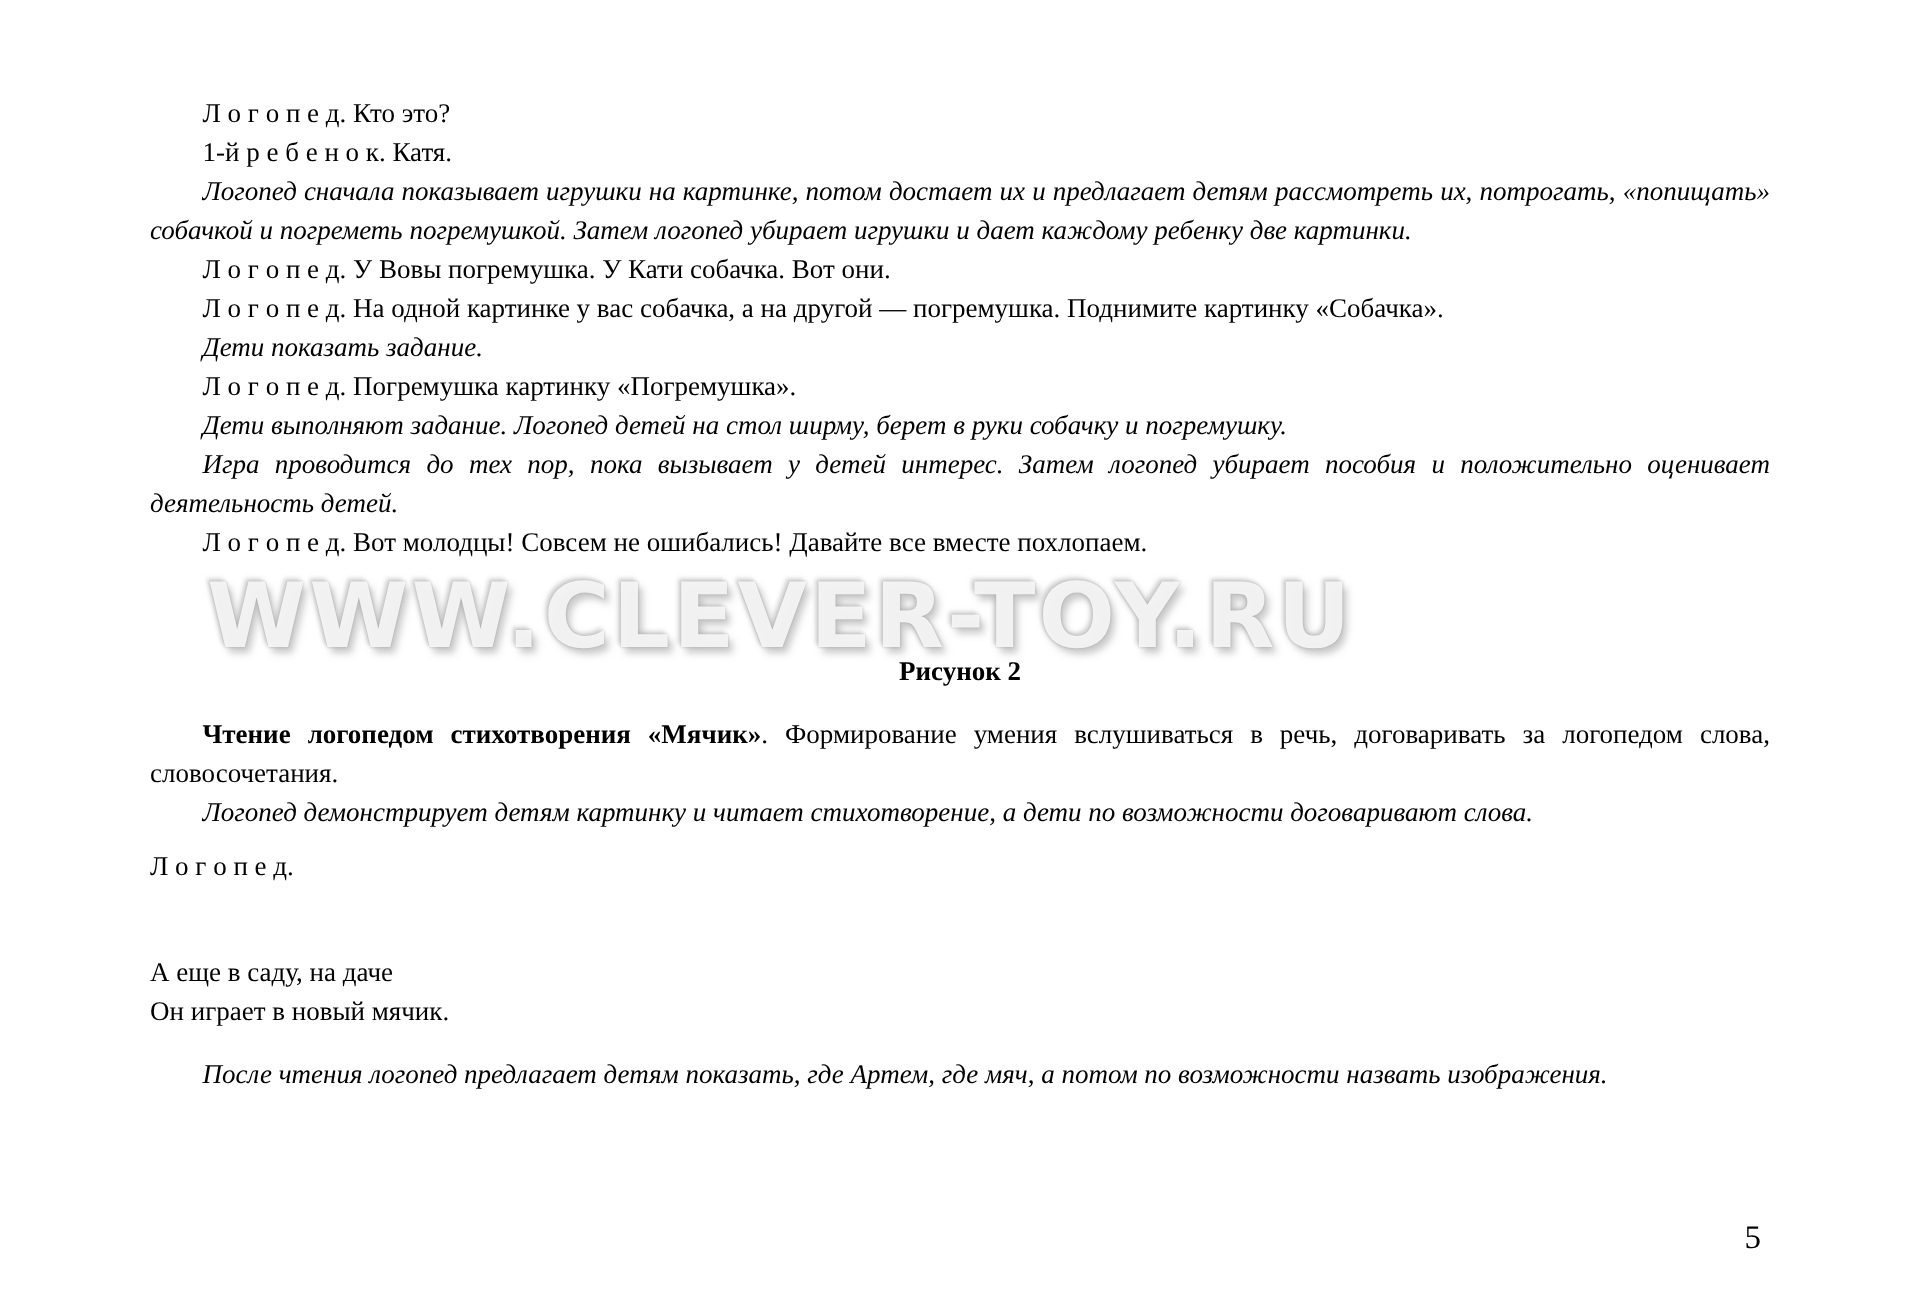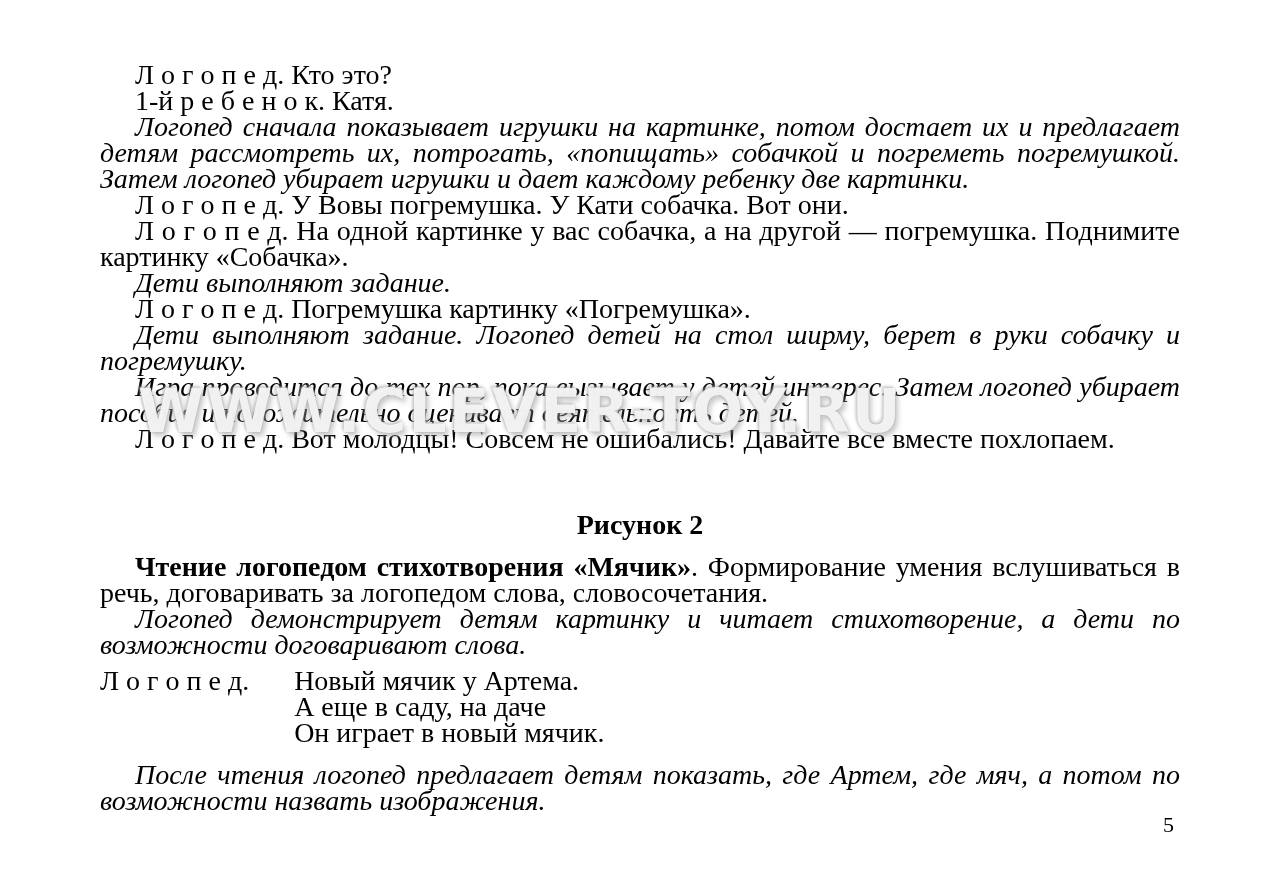--- a/index.html
+++ b/index.html
@@ -13,21 +13,21 @@
     position: relative;
     overflow: hidden;
     font-family: "Liberation Serif", "DejaVu Serif", serif;
     color: #000000;
   }
   .page {
     position: absolute;
     left: 100px;
     top: 62px;
     width: 1080px;
-    font-size: 28px;
+    font-size: 18px;
     line-height: 26px;
     text-align: justify;
   }
   .para {
     margin: 0;
     text-indent: 35px;
   }
   .stage {
     font-style: italic;
   }
@@ -36,24 +36,26 @@
     font-weight: bold;
     text-indent: 0;
     margin-top: 60px;
     margin-bottom: 16px;
   }
   .lesson-title-bold {
     font-weight: bold;
   }
   .poem {
     display: flex;
+    justify-content: center;
     gap: 45px;
     margin-top: 10px;
     margin-bottom: 16px;
     text-align: left;
+    flex-direction: column;
   }
   .poem-speaker {
     white-space: nowrap;
   }
   .poem-lines {
     display: flex;
     flex-direction: column;
   }
   .page-number {
     position: absolute;
@@ -86,35 +88,34 @@
 
 <div class="watermark">WWW.CLEVER-TOY.RU</div>
 
 <div class="page">
 
   <p class="para">Л о г о п е д. Кто это?</p>
   <p class="para">1-й р е б е н о к. Катя.</p>
   <p class="para stage">Логопед сначала показывает игрушки на картинке, потом достает их и предлагает детям рассмотреть их, потрогать, «попищать» собачкой и погреметь погремушкой. Затем логопед убирает игрушки и дает каждому ребенку две картинки.</p>
   <p class="para">Л о г о п е д. У Вовы погремушка. У Кати собачка. Вот они.</p>
   <p class="para">Л о г о п е д. На одной картинке у вас собачка, а на другой — погремушка. Поднимите картинку «Собачка».</p>
-  <p class="para stage">Дети выполняют задание.</p>
+  <p class="para stage">Дети показать задание.</p>
   <p class="para">Л о г о п е д. Погремушка картинку «Погремушка».</p>
   <p class="para stage">Дети выполняют задание. Логопед детей на стол ширму, берет в руки собачку и погремушку.</p>
   <p class="para stage">Игра проводится до тех пор, пока вызывает у детей интерес. Затем логопед убирает пособия и положительно оценивает деятельность детей.</p>
   <p class="para">Л о г о п е д. Вот молодцы! Совсем не ошибались! Давайте все вместе похлопаем.</p>
 
   <p class="para figure-heading">Рисунок 2</p>
 
   <p class="para"><span class="lesson-title-bold">Чтение логопедом стихотворения «Мячик»</span><span>. Формирование умения вслушиваться в речь, договаривать за логопедом слова, словосочетания.</span></p>
   <p class="para stage">Логопед демонстрирует детям картинку и читает стихотворение, а дети по возможности договаривают слова.</p>
 
   <div class="poem">
     <div class="poem-speaker">Л о г о п е д.</div>
     <div class="poem-lines">
-      <span>Новый мячик у Артема.</span>
       <span>А еще в саду, на даче</span>
       <span>Он играет в новый мячик.</span>
     </div>
   </div>
 
   <p class="para stage">После чтения логопед предлагает детям показать, где Артем, где мяч, а потом по возможности назвать изображения.</p>
 
 </div>
 
 <div class="page-number">5</div>

